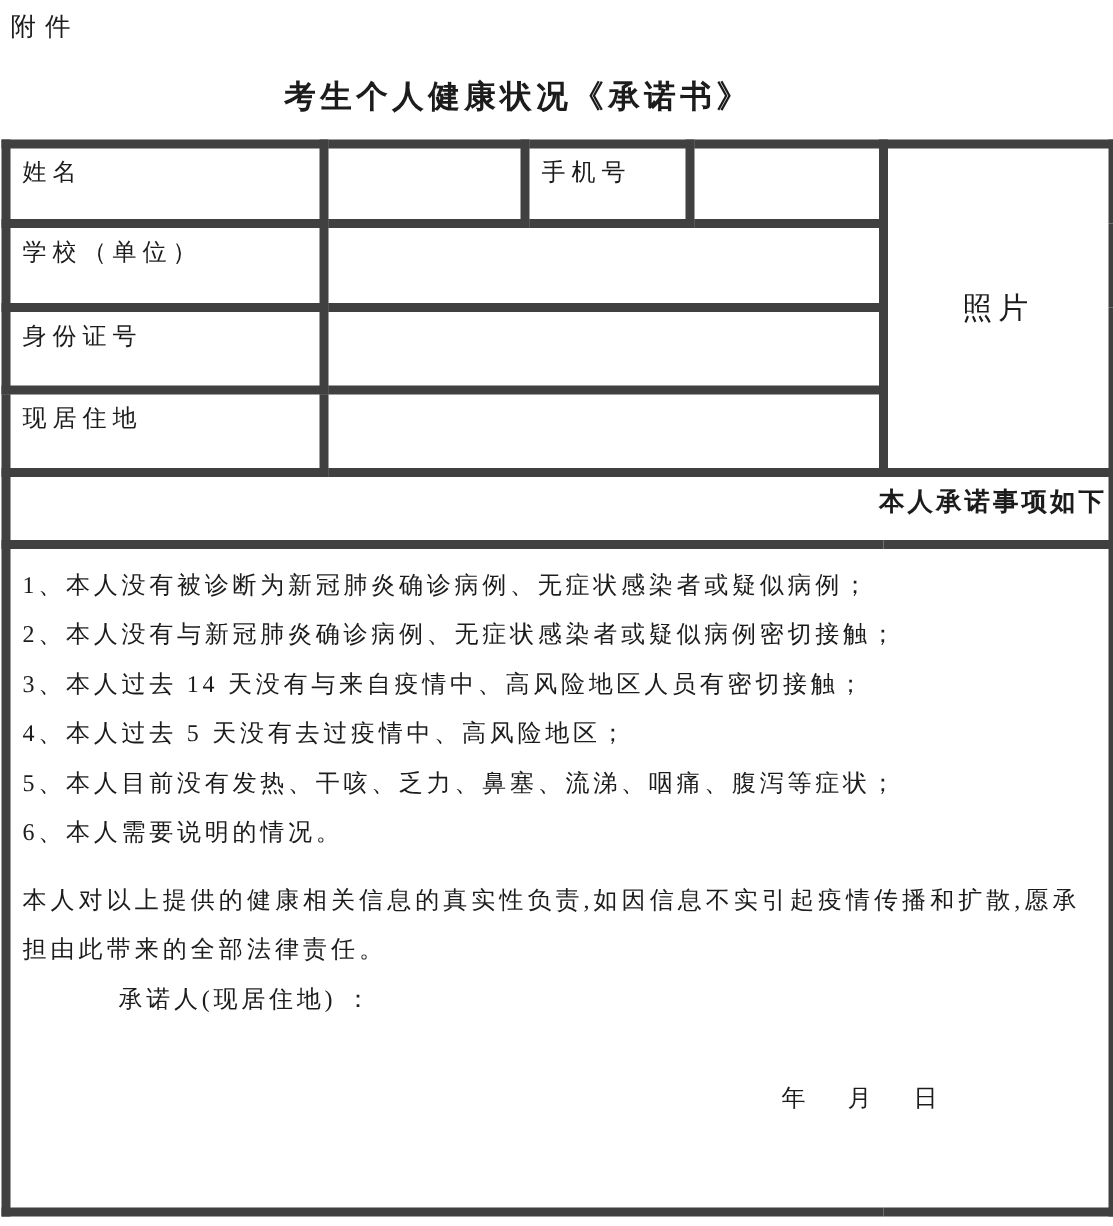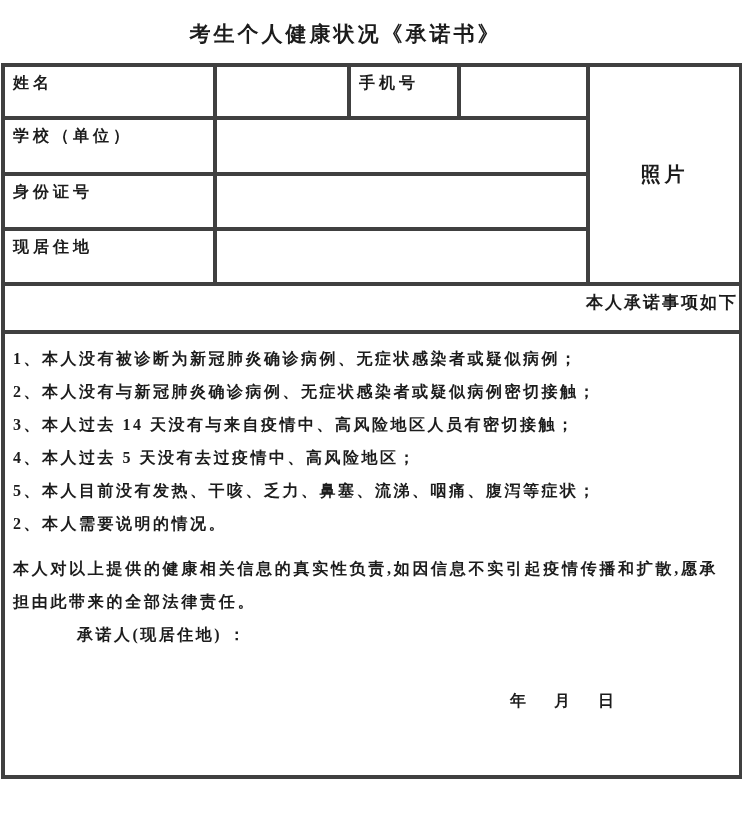--- a/index.html
+++ b/index.html
@@ -13,54 +13,55 @@
   }
   .doc-title {
     margin:20px 72px 0 0; height:30px; text-align:center;
     font-size:21px; font-weight:bold; letter-spacing:3px;padding-left:21px;
   }
   table.form {
     border-collapse:collapse; table-layout:fixed;
     width:738px; margin:13px 0 0 1px;
     border:2px solid #000;
   }
-  table.form td { border:4px solid #404040; box-sizing:border-box;font-weight:bold; }
+  table.form td { border:6px solid #404040; box-sizing:border-box; }
   td.lbl {
     vertical-align:top; padding:6px 0 0 8px;
     font-size:16px; letter-spacing:4px;
   }
   td.val { vertical-align:top; }
   td.photo {
     text-align:center; vertical-align:middle;
     font-size:20px; letter-spacing:4px;
   }
   td.hdr {
     text-align:right; vertical-align:top; padding-top:5px;
     font-weight:bold; font-size:17px; letter-spacing:2px;
   }
   td.content {
-    vertical-align:top; padding:8px 13px 0 8px; font-size:16px;
+    vertical-align:top; padding:8px 2px 0 8px; font-size:16px;
   }
   .items div { line-height:33px; letter-spacing:2.5px; white-space:nowrap; }
   .declaration {
     margin:12px 0 0 0; line-height:33px; letter-spacing:2.7px;
   }
   .signature {
     margin-top:0; padding-left:64px; line-height:33px; letter-spacing:2.5px;
   }
   .dateline {
     margin-top:42px; text-align:right; padding-right:112px; line-height:16px;
   }
   .dateline span { margin-left:24px; font-size:16px; }
 </style>
 </head>
 <body>
 
 <div class="page">
 
+  <div class="attachment">附件</div>
 
   <div class="doc-title">考生个人健康状况《承诺书》</div>
 
   <table class="form">
     <colgroup>
       <col style="width:212px">
       <col style="width:134px">
       <col style="width:110px">
       <col style="width:129px">
       <col style="width:153px">
@@ -89,21 +90,21 @@
         <td class="hdr" colspan="5" style="height:48px">本人承诺事项如下</td>
       </tr>
       <tr>
         <td class="content" colspan="5" style="height:445px">
           <div class="items">
             <div>1、本人没有被诊断为新冠肺炎确诊病例、无症状感染者或疑似病例；</div>
             <div>2、本人没有与新冠肺炎确诊病例、无症状感染者或疑似病例密切接触；</div>
             <div>3、本人过去 14 天没有与来自疫情中、高风险地区人员有密切接触；</div>
             <div>4、本人过去 5 天没有去过疫情中、高风险地区；</div>
             <div>5、本人目前没有发热、干咳、乏力、鼻塞、流涕、咽痛、腹泻等症状；</div>
-            <div>2、本人需要说明的情况。</div>
+            <div>6、本人需要说明的情况。</div>
           </div>
           <div class="declaration">本人对以上提供的健康相关信息的真实性负责,如因信息不实引起疫情传播和扩散,愿承担由此带来的全部法律责任。</div>
           <div class="signature">承诺人(现居住地) ：</div>
           <div class="dateline">
             <span>年</span>
             <span>月</span>
             <span>日</span>
           </div>
         </td>
       </tr>

